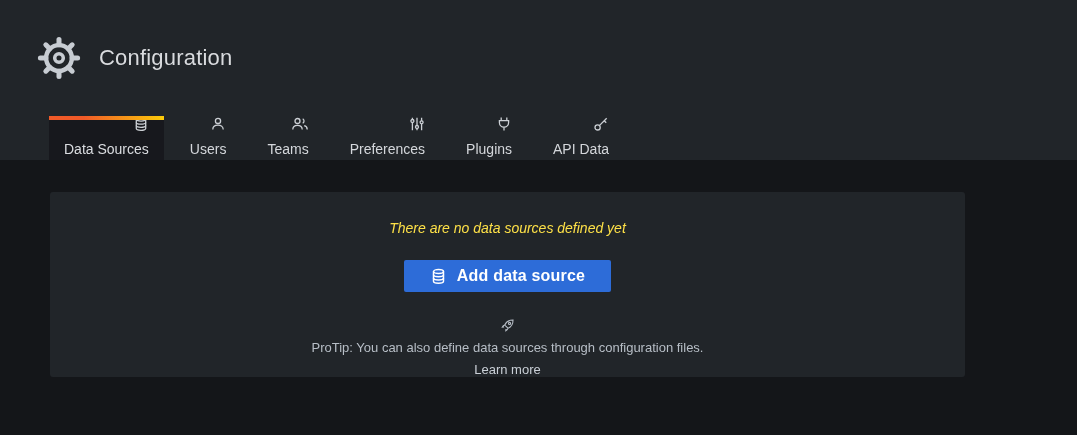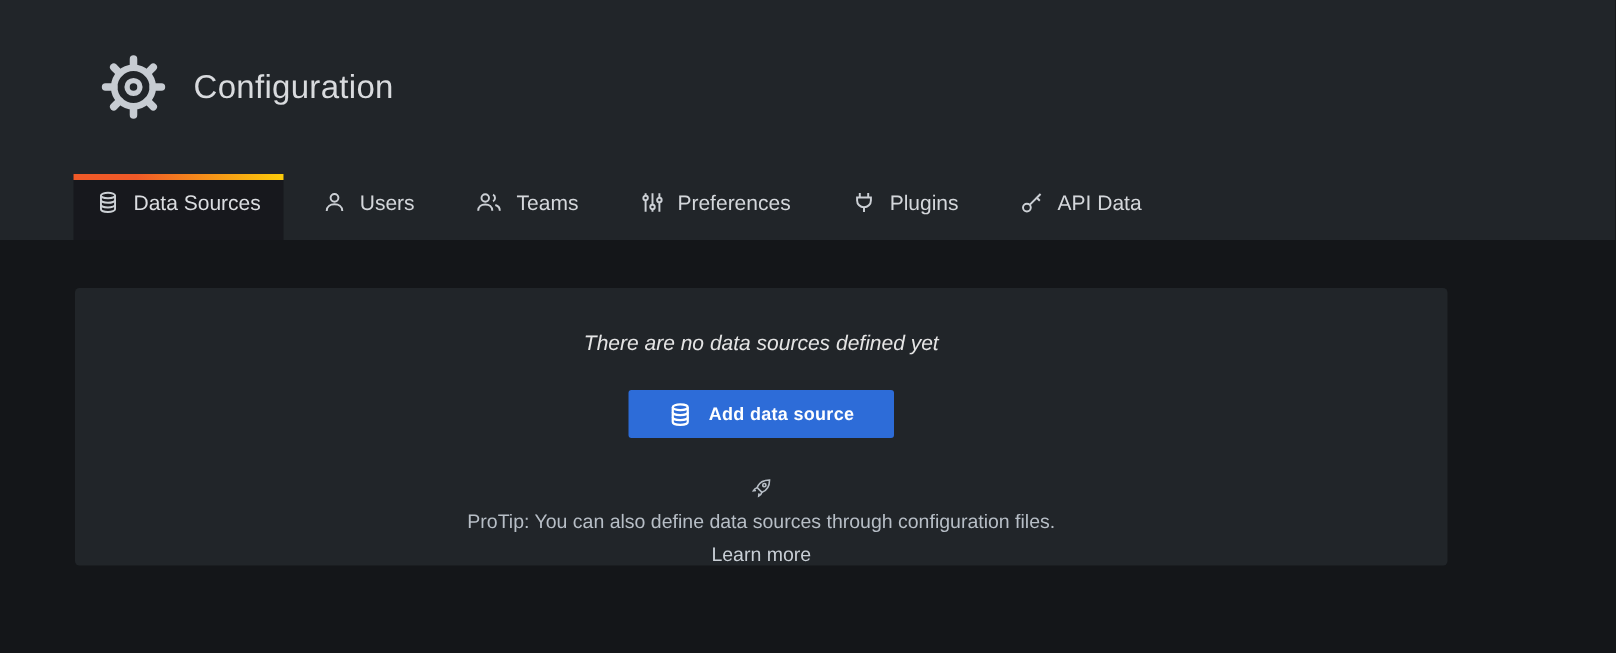--- a/index.html
+++ b/index.html
@@ -10,21 +10,21 @@
     font-family: "Liberation Sans", sans-serif;
   }
   * { box-sizing: border-box; }
 
   
   .page-header {
     height: 116px;
     background: #212529;
     display: flex;
     align-items: center;
-    padding-left: 66px;
+    padding-left: 36px;
   }
   .hdr-icon { width: 46px; height: 46px; margin-right: 17px; flex: 0 0 auto; }
   .hdr-text { display: flex; flex-direction: column; }
   .hdr-title {
     font-size: 22px; font-weight: 400;
     color: #d9dbde; line-height: 26px;
     letter-spacing: .2px;
   }
   .hdr-sub {
     font-size: 13px; color: #8b9096; margin-top: 3px;
@@ -33,28 +33,29 @@
   
   .tab-row {
     height: 44px;
     background: #212529;
     display: flex;
     padding-left: 49px;
   }
   .tab {
     position: relative;
     display: flex;
-    align-items: flex-start;
+    align-items: flex-end;
     gap: 9px;
-    padding: 11px 15px;
+    padding: 0 15px;
     margin-right: 11px;
     font-size: 14px;
     color: #d4d7db;
     cursor: pointer;
     white-space: nowrap;
+    flex-direction: column;
   }
   .tab .tab-icon { display: flex; align-items: center; color: #ccd0d5; }
   .tab.active {
     background: #17181d;
     color: #dbdde1;
   }
   .tab.active::before {
     content: "";
     position: absolute;
     top: 0; left: 0; right: 0; height: 4px;
@@ -73,32 +74,32 @@
     background: #212529;
     border-radius: 3px;
     display: flex;
     flex-direction: column;
     align-items: center;
     padding-top: 28px;
   }
   .empty-msg {
     font-size: 14px;
     font-style: italic;
-    color: #e5e5e5;
+    color: #fde047;
   }
   .add-btn {
     margin-top: 24px;
     height: 46px;
     padding: 0 26px;
     background: #2d6cd8;
     color: #ffffff;
     border: none;
     border-radius: 2px;
     font-family: inherit;
-    font-size: 12px;
+    font-size: 16px;
     font-weight: 700;
     display: flex;
     align-items: center;
     gap: 10px;
     cursor: pointer;
     letter-spacing: .2px;
   }
   .add-btn .btn-icon { display: flex; align-items: center; }
   .protip {
     margin-top: 26px;

